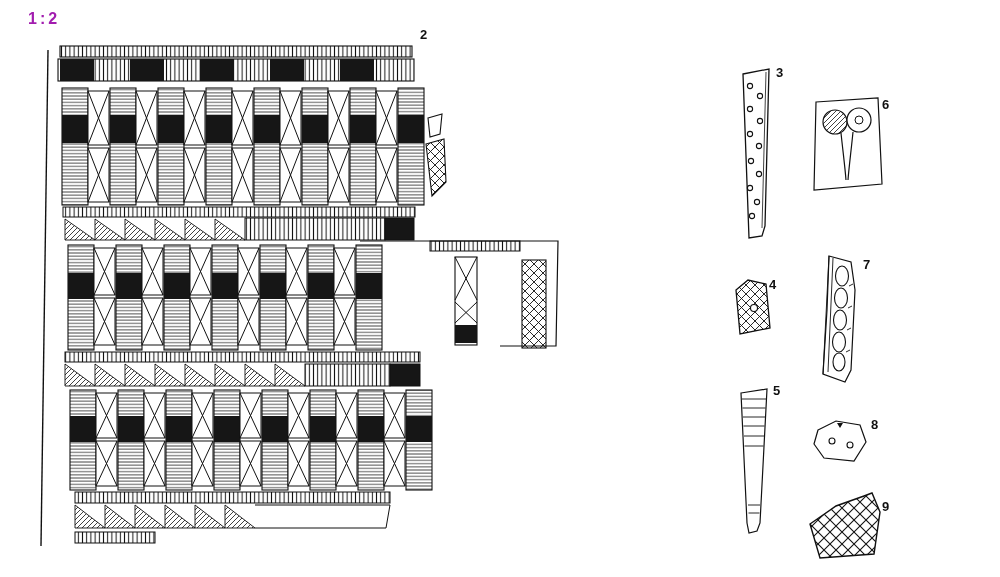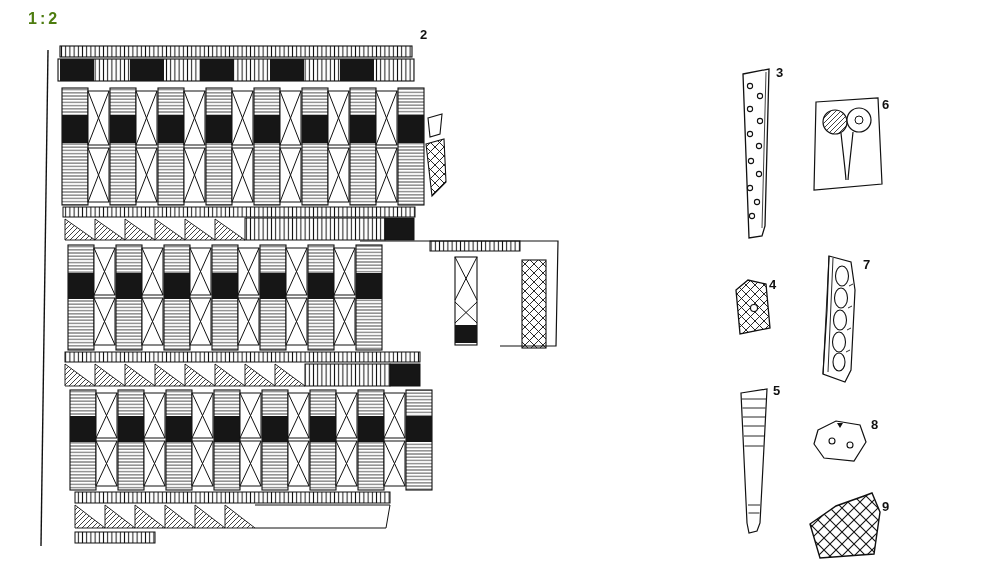--- a/index.html
+++ b/index.html
@@ -6,21 +6,21 @@
   .page{
     position:relative;width:1000px;height:577px;background:#ffffff;
     font-family:"Liberation Sans",sans-serif;color:#111;overflow:hidden;
   }
   .lbl{
     position:absolute;font-weight:700;font-size:13px;color:#111;
     font-family:"Liberation Sans",sans-serif;line-height:1;
   }
   .scale{
     position:absolute;left:28px;top:10px;font-weight:700;font-size:16px;
-    letter-spacing:3px;color:#4d7c0f;
+    letter-spacing:3px;color:#a21caf;
   }
   svg.art{position:absolute;}
 </style>
 </head>
 <body>
 
 <div class="page">
 
   <svg width="0" height="0" style="position:absolute" aria-hidden="true">
     <defs>

